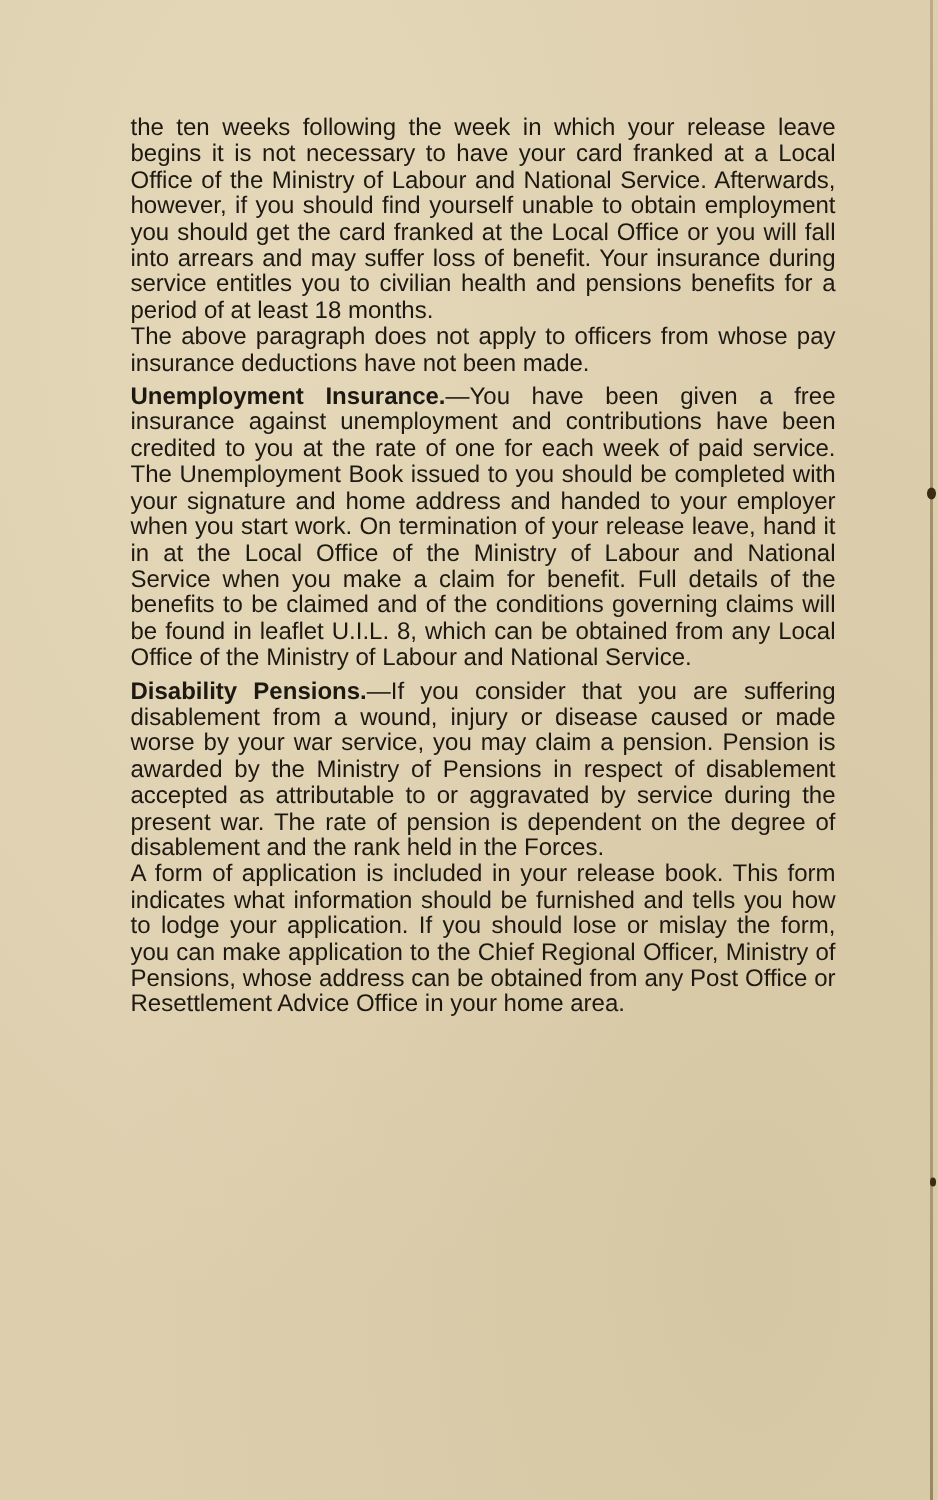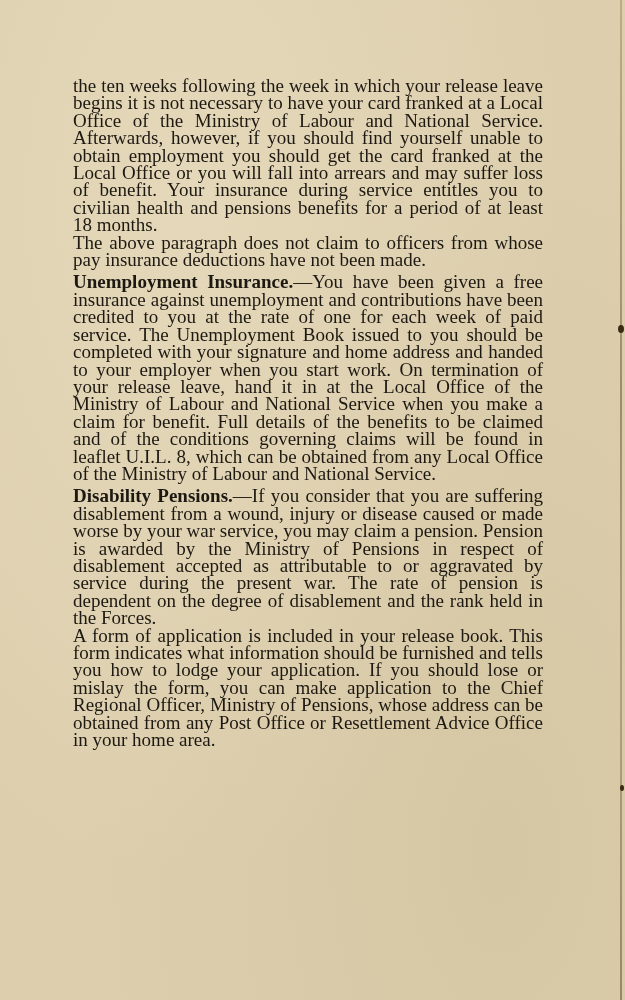--- a/index.html
+++ b/index.html
@@ -18,23 +18,23 @@
   .edge {
     position: absolute; top: 0; right: 3px; width: 2px; height: 1000px;
     background: linear-gradient(to bottom, #b7a37b, #8f7c58 40%, #a99570 70%, #8a7653);
     opacity: 0.8;
   }
   .edge-dot {
     position: absolute; right: 1px; width: 6px; height: 8px; border-radius: 50%;
     background: #3b2a14;
   }
   .text {
-    position: absolute; left: 73px; top: 77px; width: 470px;
-    font-family: Liberation Serif, serif;
-    font-size: 19px;
+    position: absolute; left: 87px; top: 77px; width: 470px;
+    font-family: Liberation Sans, sans-serif;
+    font-size: 16px;
     line-height: 17.4px;
     color: #1d1912;
     text-align: justify;
   }
   .text p { margin: 0; }
   .text p.gap { margin-top: 5px; }
   .heading { font-weight: bold; }
 </style>
 </head>
 <body>
@@ -42,21 +42,21 @@
 <div class="page">
   <div class="edge"></div>
   <div class="edge-dot" style="top:325px"></div>
   <div class="edge-dot" style="top:785px;width:4px;height:6px"></div>
 
   <div class="text">
     <p>
       <span>the ten weeks following the week in which your release leave begins it is not necessary to have your card franked at a Local Office of the Ministry of Labour and National Service. Afterwards, however, if you should find yourself unable to obtain employment you should get the card franked at the Local Office or you will fall into arrears and may suffer loss of benefit. Your insurance during service entitles you to civilian health and pensions benefits for a period of at least 18 months.</span>
     </p>
     <p>
-      <span>The above paragraph does not claim to officers from whose pay insurance deductions have not been made.</span>
+      <span>The above paragraph does not apply to officers from whose pay insurance deductions have not been made.</span>
     </p>
     <p class="gap">
       <span class="heading">Unemployment Insurance.</span><span>—You have been given a free insurance against unemployment and contributions have been credited to you at the rate of one for each week of paid service. The Unemployment Book issued to you should be completed with your signature and home address and handed to your employer when you start work. On termination of your release leave, hand it in at the Local Office of the Ministry of Labour and National Service when you make a claim for benefit. Full details of the benefits to be claimed and of the conditions governing claims will be found in leaflet U.I.L. 8, which can be obtained from any Local Office of the Ministry of Labour and National Service.</span>
     </p>
     <p class="gap">
       <span class="heading">Disability Pensions.</span><span>—If you consider that you are suffering disablement from a wound, injury or disease caused or made worse by your war service, you may claim a pension. Pension is awarded by the Ministry of Pensions in respect of disablement accepted as attributable to or aggravated by service during the present war. The rate of pension is dependent on the degree of disablement and the rank held in the Forces.</span>
     </p>
     <p>
       <span>A form of application is included in your release book. This form indicates what information should be furnished and tells you how to lodge your application. If you should lose or mislay the form, you can make application to the Chief Regional Officer, Ministry of Pensions, whose address can be obtained from any Post Office or Resettlement Advice Office in your home area.</span>
     </p>

